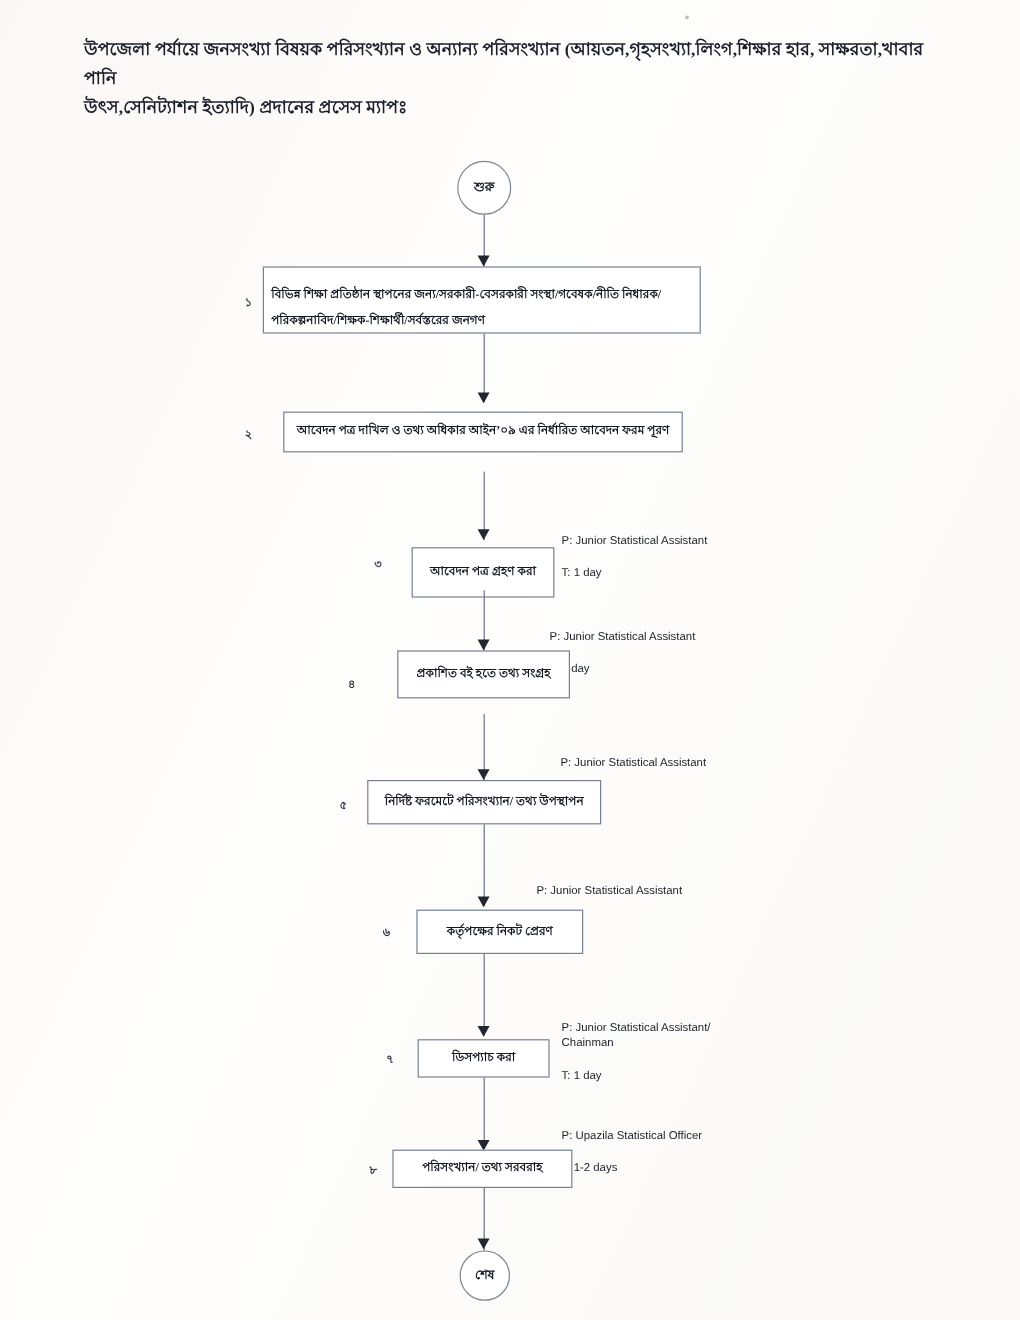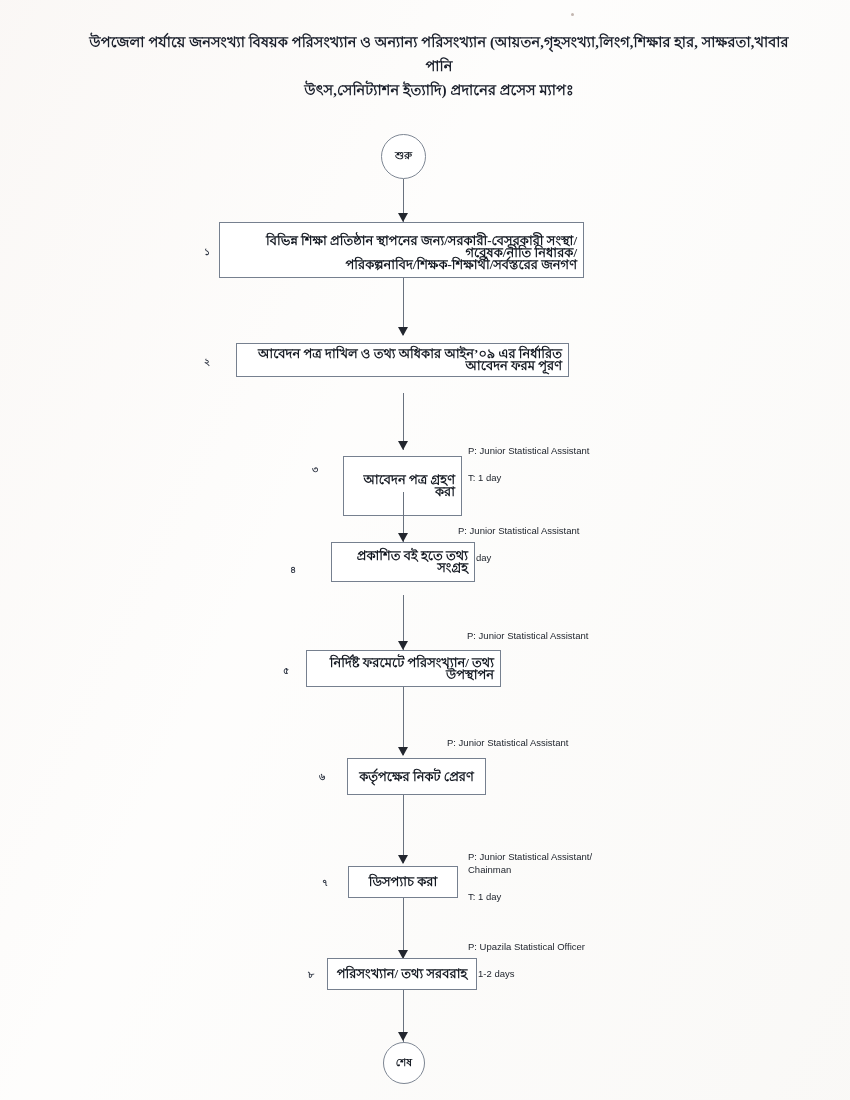--- a/index.html
+++ b/index.html
@@ -30,24 +30,24 @@
     left: 571px; top: 13px;
     width: 3px; height: 3px;
     border-radius: 50%;
     background: #b9a9a2;
     opacity: .85;
   }
 
   
   #title {
     position: absolute;
-    left: 84px;
+    left: 70px;
     top: 30px;
     width: 710px;
-    text-align: center;
+    text-align: left;
     font-family: "Liberation Serif", "DejaVu Serif", serif;
     font-weight: 700;
     font-size: 14.5px;
     line-height: 24px;
     letter-spacing: .1px;
     color: #1a1f2b;
   }
   #title .l2 { display: block; }
 
   
@@ -57,25 +57,25 @@
   }
 
   .node {
     position: absolute;
     box-sizing: border-box;
     border: 1px solid #76808f;
     background: #ffffff;
     display: flex;
     align-items: center;
     justify-content: center;
-    text-align: right;
-    font-family: "Liberation Serif", "DejaVu Serif", serif;
-    font-weight: 700;
-    font-size: 13px;
-    line-height: 12px;
+    text-align: left;
+    font-family: "Liberation Serif", "DejaVu Serif", serif;
+    font-weight: 700;
+    font-size: 10px;
+    line-height: 22px;
     color: #141922;
     padding: 2px 6px;
   }
   .node.multiline { align-items: flex-start; padding-top: 12px; }
 
   .terminator {
     position: absolute;
     box-sizing: border-box;
     border: 1px solid #7d8693;
     border-radius: 50%;
@@ -157,21 +157,21 @@
   </div>
 
   <div class="conn" style="left:403px; top:393px; height:57px;"></div>
   <div class="arrow" style="left:398px; top:441px;"></div>
   <div class="note" style="left:468px; top:430px;">
     <span>P: Junior Statistical Assistant</span><br>
     <span>T: 1 day</span>
   </div>
 
   <div class="step-no" style="left:308px; top:463px;">৩</div>
-  <div class="node" style="left:343px; top:456px; width:119px; height:60px;">
+  <div class="node" style="left:343px; top:456px; width:119px; height:42px;">
     <span>আবেদন পত্র  গ্রহণ করা</span>
   </div>
 
   <div class="conn" style="left:403px; top:492px; height:50px;"></div>
   <div class="arrow" style="left:398px; top:533px;"></div>
   <div class="note" style="left:458px; top:510px;">
     <span>P: Junior Statistical Assistant</span><br>
     <span>T: 1 day</span>
   </div>
 

